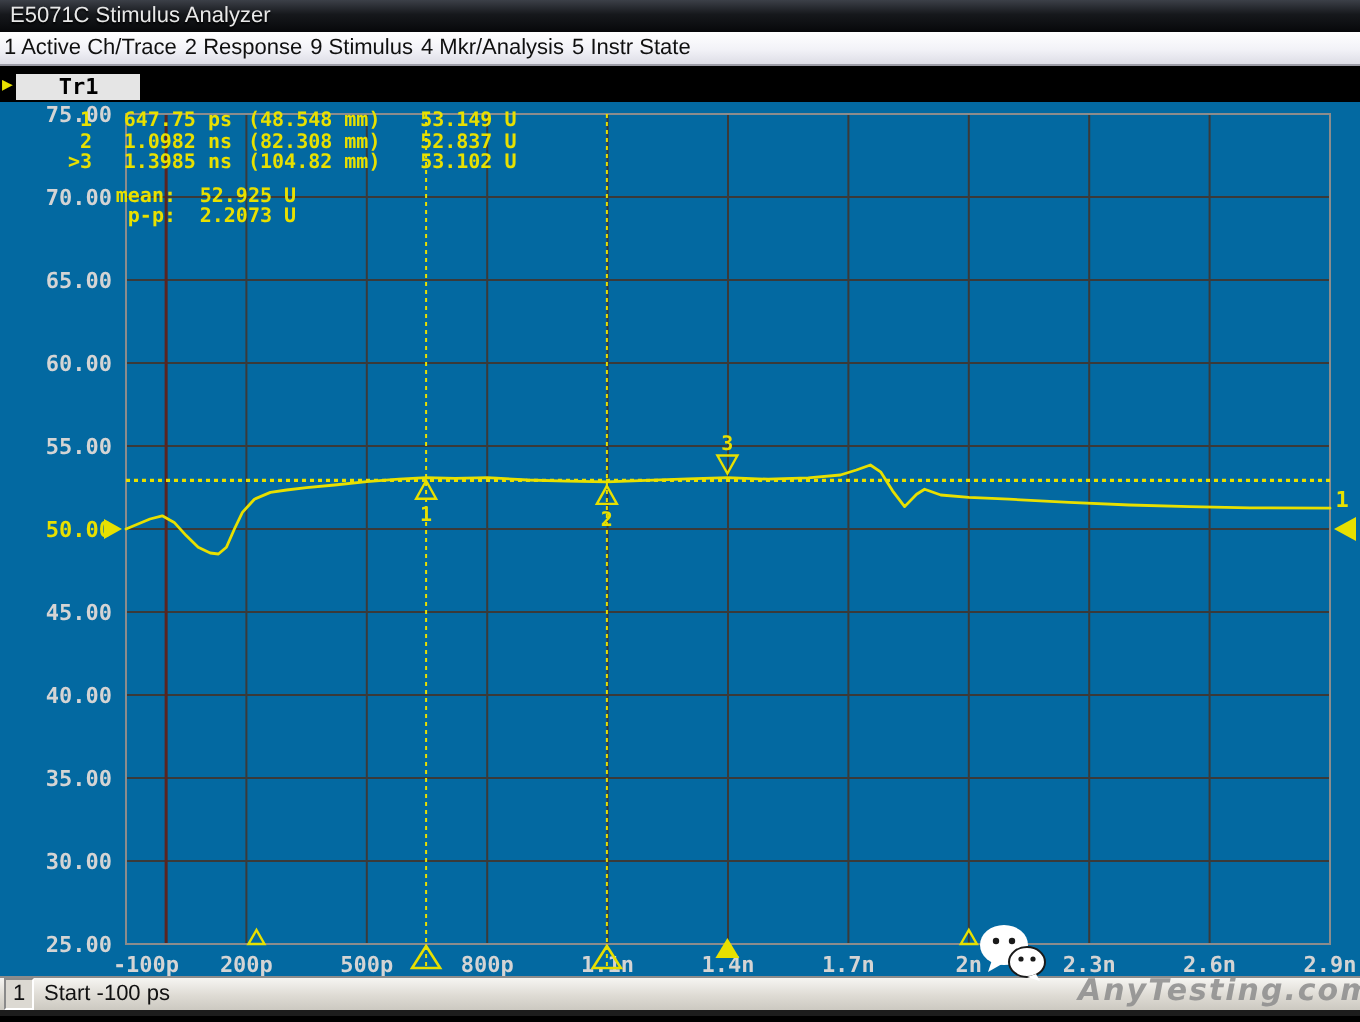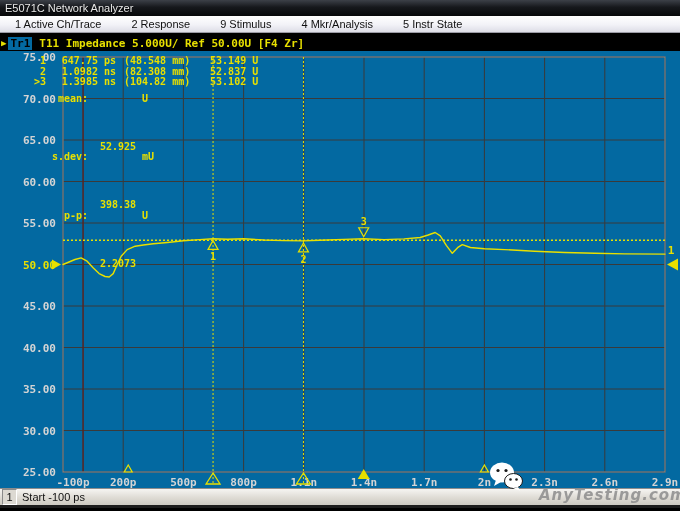--- a/index.html
+++ b/index.html
@@ -7,42 +7,42 @@
           font-family:"Liberation Sans",sans-serif;-webkit-font-smoothing:none;}
   
   .titlebar{position:absolute;top:0;left:0;width:100%;height:16px;
             background:linear-gradient(180deg,#3c4048 0%,#16181c 45%,#07080a 100%);
             color:#e8e8e8;font-size:11px;line-height:16px;padding-left:5px;box-sizing:border-box;
             text-shadow:0 1px 1px #000;}
   
   .menubar{position:absolute;top:16px;left:0;width:100%;height:17px;
            background:linear-gradient(180deg,#ffffff 0%,#f2f2f7 55%,#dddde6 100%);
            border-bottom:1px solid #9b9ba5;display:flex;align-items:center;box-sizing:border-box;}
-  .menubar .mitem{font-size:11px;color:#101010;padding:0 15px;white-space:nowrap;cursor:default;}
+  .menubar .mitem{font-size:11px;color:#101010;padding:0 2px;white-space:nowrap;cursor:default;}
   
   .tracebar{position:absolute;top:35px;left:0;width:100%;height:16px;background:#000;
             display:flex;align-items:center;font-family:"DejaVu Sans Mono","Liberation Mono",monospace;
             font-weight:bold;font-size:11px;color:#e8e000;white-space:pre;}
   .tracebar .arr{color:#e8e000;font-size:9px;margin:0 2px 0 1px;}
-  .tracebar .trbadge{background:#0369a1;color:#000;padding:0 2px;margin-right:7px;}
+  .tracebar .trbadge{background:#e5e5e5;color:#000;padding:0 21px;margin-right:7px;}
   
   .chart{position:absolute;top:51px;left:0;width:680px;height:437px;background:#0369a1;}
   svg text{font-family:"DejaVu Sans Mono","Liberation Mono",monospace;font-weight:bold;}
   
   .mtable{position:absolute;left:30px;top:5px;z-index:2;
           font-family:"DejaVu Sans Mono","Liberation Mono",monospace;
           font-weight:bold;font-size:10px;line-height:10.5px;color:#e8e000;}
   .mrow{display:flex;white-space:pre;}
   .c-sel{display:inline-block;width:16px;text-align:right;}
   .c-time{display:inline-block;width:70px;text-align:right;}
   .c-dist{display:inline-block;margin-left:8px;}
   .c-val{display:inline-block;width:66px;text-align:right;margin-left:2px;}
   .stats{margin-top:6px;}
   .c-slab{display:inline-block;width:58px;text-align:right;}
-  .c-snum{display:inline-block;width:48px;text-align:right;margin-top:48px;}
+  .c-snum{display:inline-block;width:48px;text-align:right;}
   .c-sunit{display:inline-block;margin-left:6px;}
   
   .statusbar{position:absolute;top:488px;left:0;width:100%;height:20px;box-sizing:border-box;
              background:linear-gradient(180deg,#f6f5f2 0%,#dedbd4 55%,#ccc9c1 100%);
              border-top:1px solid #8d8d8d;border-bottom:3px solid #1c1c1c;
              display:flex;align-items:center;font-size:11px;color:#111;z-index:10;}
   .chanbox{width:13px;height:14px;margin:0 5px 0 2px;text-align:center;line-height:14px;
            border:1px solid;border-color:#8a8a8a #ffffff #ffffff #8a8a8a;background:#dcd9d2;}
   .sb-center{position:absolute;left:0;right:0;text-align:center;pointer-events:none;}
   .sb-right{margin-left:auto;display:flex;align-items:center;gap:4px;padding-right:1px;}
@@ -59,35 +59,34 @@
   .wm-url{left:539px;top:486px;font-size:15px;font-weight:bold;font-style:italic;
           color:rgba(140,140,140,0.85);letter-spacing:1px;font-family:"DejaVu Sans",sans-serif;}
   .wm-icon{left:489px;top:461px;width:34px;height:30px;}
 </style>
 </head>
 <body>
 
 <div class="screen">
 
   <div class="titlebar">
-    <span>E5071C Network Analyzer</span>
+    <span>E5071C Stimulus Analyzer</span>
   </div>
 
   <div class="menubar">
     <span class="mitem">1 Active Ch/Trace</span>
     <span class="mitem">2 Response</span>
     <span class="mitem">9 Stimulus</span>
     <span class="mitem">4 Mkr/Analysis</span>
     <span class="mitem">5 Instr State</span>
   </div>
 
   <div class="tracebar">
     <span class="arr">▶</span>
     <span class="trbadge">Tr1</span>
-    <span>T11 Impedance 5.000U/ Ref 50.00U [F4 Zr]</span>
   </div>
 
   <div class="chart">
     <svg id="plot" width="680" height="437">
         <line x1="63" y1="6" x2="63" y2="421" stroke="#3a3a3a" stroke-width="1"></line>
         <line x1="123.20000000000002" y1="6" x2="123.20000000000002" y2="421" stroke="#3a3a3a" stroke-width="1"></line>
         <line x1="183.39999999999998" y1="6" x2="183.39999999999998" y2="421" stroke="#3a3a3a" stroke-width="1"></line>
         <line x1="243.6" y1="6" x2="243.6" y2="421" stroke="#3a3a3a" stroke-width="1"></line>
         <line x1="303.80000000000007" y1="6" x2="303.80000000000007" y2="421" stroke="#3a3a3a" stroke-width="1"></line>
         <line x1="364" y1="6" x2="364" y2="421" stroke="#3a3a3a" stroke-width="1"></line>
@@ -170,25 +169,20 @@
         <span class="c-dist">(104.82 mm)</span>
         <span class="c-val">53.102 U</span>
       </div>
       <div class="stats">
         <div class="mrow">
           <span class="c-slab">mean:</span>
           <span class="c-snum">52.925</span>
           <span class="c-sunit">U</span>
         </div>
         <div class="mrow">
-          <span class="c-slab">s.dev:</span>
-          <span class="c-snum">398.38</span>
-          <span class="c-sunit">mU</span>
-        </div>
-        <div class="mrow">
           <span class="c-slab">p-p:</span>
           <span class="c-snum">2.2073</span>
           <span class="c-sunit">U</span>
         </div>
       </div>
     </div>
   </div>
 
   <div class="statusbar">
     <span class="chanbox">1</span>

